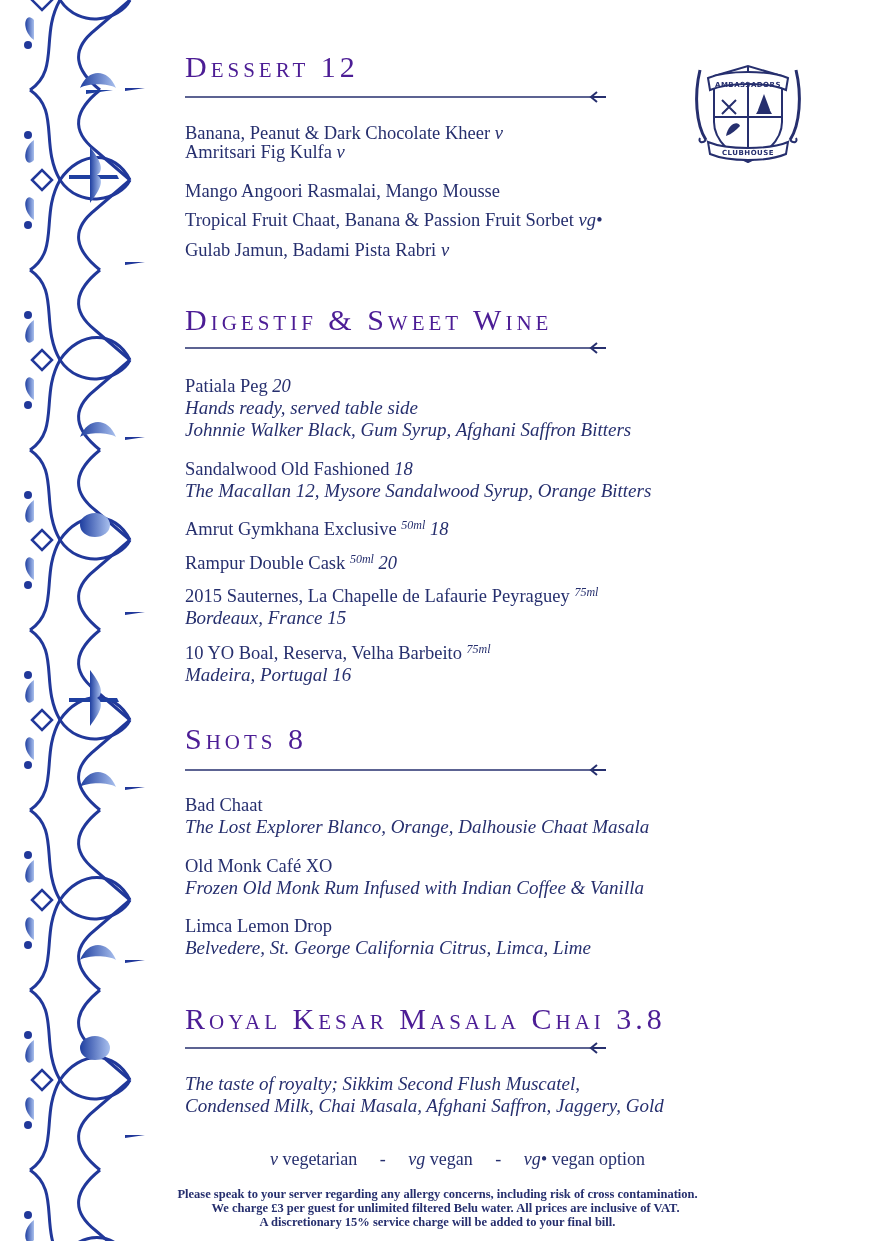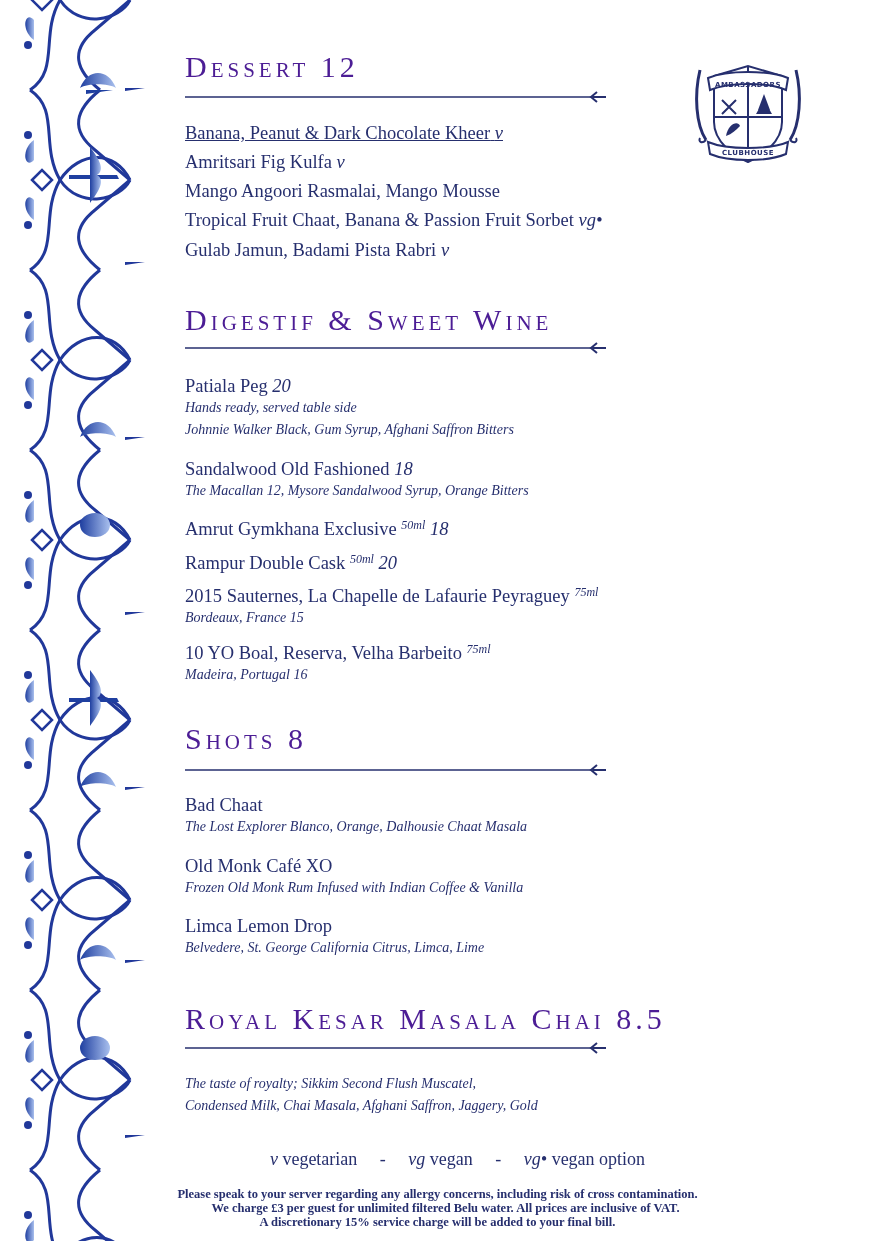--- a/index.html
+++ b/index.html
@@ -6,21 +6,21 @@
   body { width:875px; height:1241px; position:relative; overflow:hidden;
          font-family:"Liberation Serif","DejaVu Serif",serif; color:#262f6e; }
   .border { position:absolute; left:0; top:0; width:160px; height:1241px; }
   .crest { position:absolute; left:692px; top:60px; width:112px; height:108px; }
   .content { position:absolute; left:185px; top:0; width:560px; }
   .section-title { position:absolute; left:0; font-variant:small-caps; letter-spacing:4px;
          font-size:30px; line-height:30px; white-space:nowrap; color:#4c1d95; }
   .rule { position:absolute; left:0; width:422px; height:14px; }
   .item { position:absolute; left:0; white-space:nowrap; }
   .name { font-size:18.5px; line-height:22px; }
-  .desc { font-style:italic; font-size:14px; line-height:22px; }
+  .desc { font-style:italic; font-size:19px; line-height:22px; }
   .it { font-style:italic; }
   .sup { font-style:italic; font-size:12px; vertical-align:6px; }
   .legend { position:absolute; left:0; width:875px; top:1149px; text-align:center; font-size:18px;padding-left:20px; }
   .legend .sep { display:inline-block; margin:0 18px; }
   .foot { position:absolute; left:0; width:875px; text-align:center; font-size:12.5px; line-height:13px;font-weight:bold; }
 </style>
 </head>
 <body>
 
 <svg class="border" viewBox="0 0 160 1241" xmlns="http://www.w3.org/2000/svg">
@@ -115,22 +115,22 @@
 </svg>
 
 <div class="content">
 
   <div class="section-title" style="top:52px;">Dessert 12</div>
   <svg class="rule" style="top:90px;" viewBox="0 0 422 14">
       <line x1="0" y1="7" x2="416" y2="7" stroke="#262f6e" stroke-width="1.5"></line>
       <path d="M412 2 L406 7 L412 12 M408 7 L421 7" stroke="#262f6e" stroke-width="2" fill="none"></path>
     </svg>
 
-  <div class="item name" style="top:122px;text-decoration:underline;"><span>Banana, Peanut &amp; Dark Chocolate Kheer</span> <span class="it">v</span></div>
-  <div class="item name" style="top:151px;"><span>Amritsari Fig Kulfa</span> <span class="it">v</span></div>
+  <div class="item name" style="top:122px;"><span>Banana, Peanut &amp; Dark Chocolate Kheer</span> <span class="it">v</span></div>
+  <div class="item name" style="top:141px;"><span>Amritsari Fig Kulfa</span> <span class="it">v</span></div>
   <div class="item name" style="top:180px;"><span>Mango Angoori Rasmalai, Mango Mousse</span></div>
   <div class="item name" style="top:209px;"><span>Tropical Fruit Chaat, Banana &amp; Passion Fruit Sorbet</span> <span class="it">vg•</span></div>
   <div class="item name" style="top:239px;"><span>Gulab Jamun, Badami Pista Rabri</span> <span class="it">v</span></div>
 
   <div class="section-title" style="top:305px;">Digestif &amp; Sweet Wine</div>
   <svg class="rule" style="top:341px;" viewBox="0 0 422 14">
       <line x1="0" y1="7" x2="416" y2="7" stroke="#262f6e" stroke-width="1.5"></line>
       <path d="M412 2 L406 7 L412 12 M408 7 L421 7" stroke="#262f6e" stroke-width="2" fill="none"></path>
     </svg>
 
@@ -166,21 +166,21 @@
   </div>
   <div class="item" style="top:855px;">
     <div class="name">Old Monk Café XO</div>
     <div class="desc">Frozen Old Monk Rum Infused with Indian Coffee &amp; Vanilla</div>
   </div>
   <div class="item" style="top:915px;">
     <div class="name">Limca Lemon Drop</div>
     <div class="desc">Belvedere, St. George California Citrus, Limca, Lime</div>
   </div>
 
-  <div class="section-title" style="top:1004px;">Royal Kesar Masala Chai 8.5</div>
+  <div class="section-title" style="top:1004px;">Royal Kesar Masala Chai 3.8</div>
   <svg class="rule" style="top:1041px;" viewBox="0 0 422 14">
       <line x1="0" y1="7" x2="416" y2="7" stroke="#262f6e" stroke-width="1.5"></line>
       <path d="M412 2 L406 7 L412 12 M408 7 L421 7" stroke="#262f6e" stroke-width="2" fill="none"></path>
     </svg>
 
   <div class="item" style="top:1073px;">
     <div class="desc">The taste of royalty; Sikkim Second Flush Muscatel,</div>
     <div class="desc">Condensed Milk, Chai Masala, Afghani Saffron, Jaggery, Gold</div>
   </div>
 </div>

